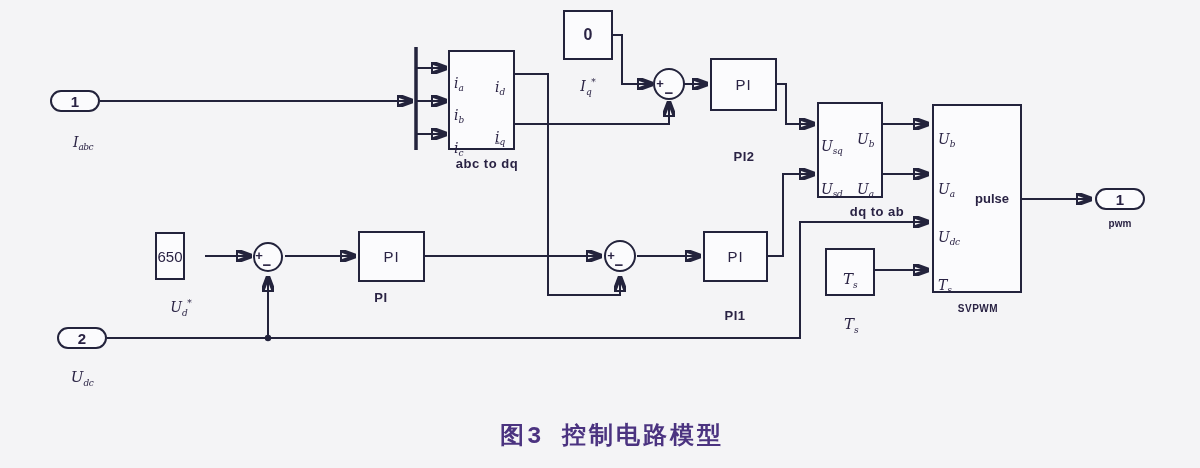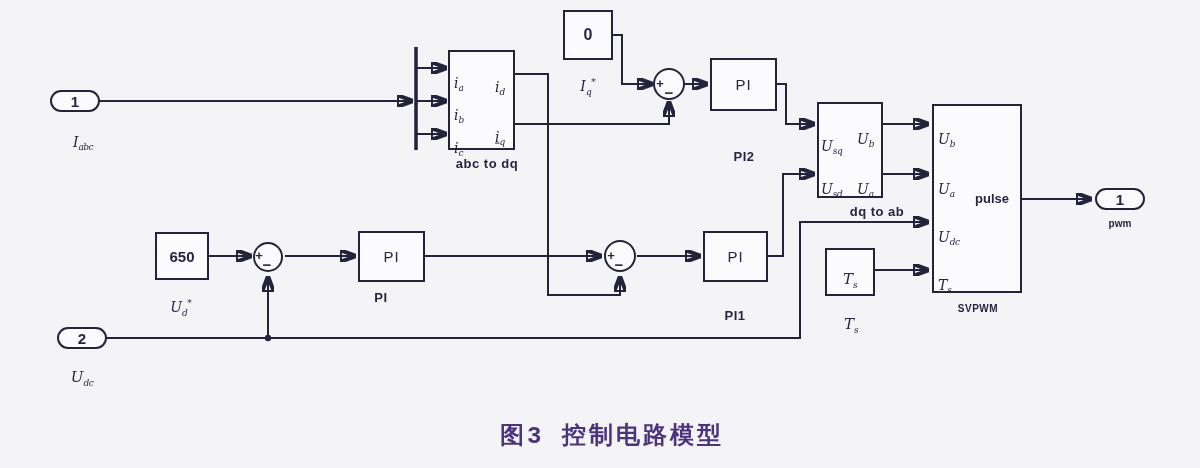--- a/index.html
+++ b/index.html
@@ -128,21 +128,21 @@
   <span class="inport var" style="left:938px;top:222px;"><i>U</i><sub>dc</sub></span>
   <span class="inport var" style="left:938px;top:270px;"><i>T</i><sub>s</sub></span>
   <span class="outport" style="left:975px;top:198px;font-size:13px;font-weight:600;">pulse</span>
   <span class="lbl lbl-sans" style="left:978px;top:308px;font-size:10px;">SVPWM</span>
 
   <div class="blk oval" style="left:1095px;top:188px;width:50px;height:22px;">
     <span class="num">1</span>
   </div>
   <span class="lbl" style="left:1120px;top:223px;font-weight:600;">pwm</span>
 
-  <div class="blk" style="left:155px;top:232px;width:54px;height:48px;font-weight:700;">
+  <div class="blk" style="left:155px;top:232px;width:30px;height:48px;font-weight:400;">
     <span>650</span>
   </div>
   <span class="lbl var" style="left:181px;top:292px;"><i>U</i><sub>d</sub><sup>*</sup></span>
 
   <div class="blk" style="left:358px;top:231px;width:67px;height:51px;letter-spacing:1px;">
     <span>PI</span>
   </div>
   <span class="lbl lbl-sans" style="left:381px;top:297px;">PI</span>
 
   <div class="blk" style="left:703px;top:231px;width:65px;height:51px;letter-spacing:1px;">

